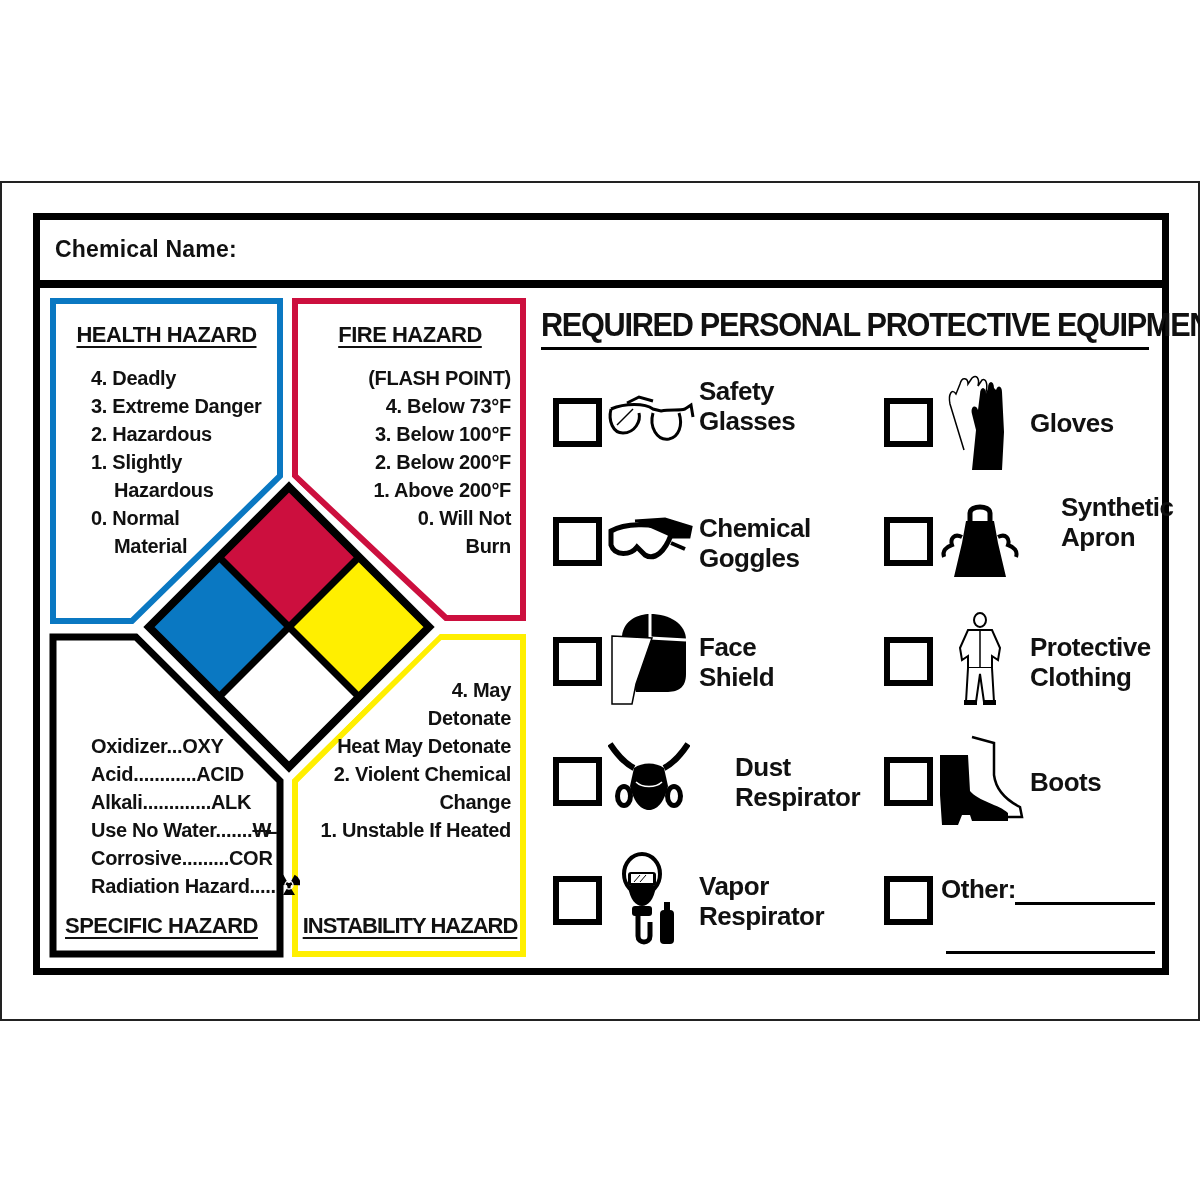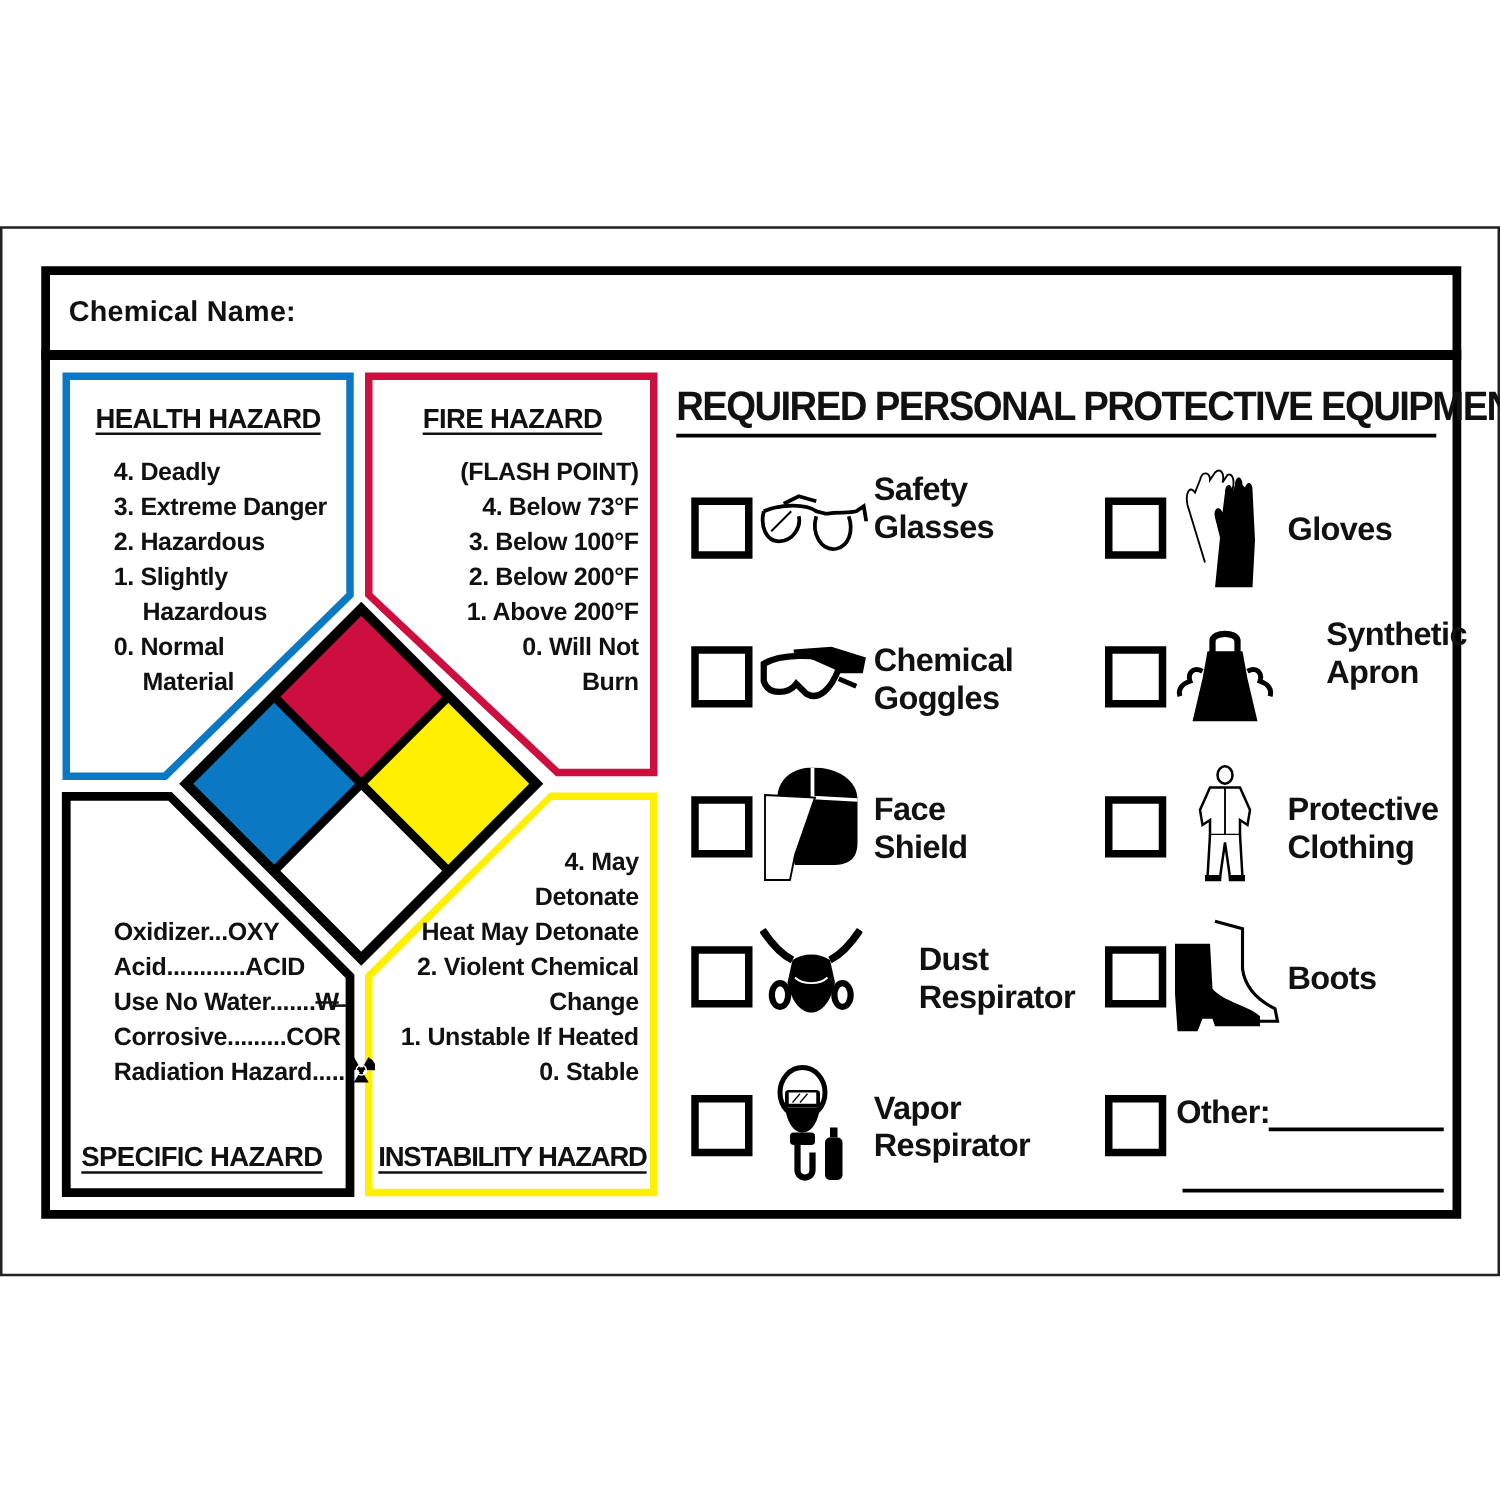--- a/index.html
+++ b/index.html
@@ -75,20 +75,21 @@
   <div class="list-line">3. Below 100°F</div>
   <div class="list-line">2. Below 200°F</div>
   <div class="list-line">1. Above 200°F</div>
   <div class="list-line">0. Will Not</div>
   <div class="list-line">Burn</div>
 </div>
 
 <div class="abs cond" style="left:65px; top:732px;">
   <div class="list-line">Oxidizer...OXY</div>
   <div class="list-line">Acid............ACID</div>
+  <div class="list-line">Alkali.............ALK</div>
   <div class="list-line">
     <span>Use No Water.......</span><span style="text-decoration:line-through; text-decoration-thickness:2px;">W̶</span>
   </div>
   <div class="list-line">Corrosive.........COR</div>
   <div class="list-line">
     <span>Radiation Hazard.....</span><svg width="22" height="22" viewBox="0 0 22 22" style="vertical-align:-2px; margin-left:2px;">
       <circle cx="11" cy="12" r="2.2" fill="#000"></circle>
       <path d="M11 12 L5 2 A11 11 0 0 1 17 2 Z" fill="#000" transform="rotate(-60 11 12)"></path>
       <path d="M11 12 L5 2 A11 11 0 0 1 17 2 Z" fill="#000" transform="rotate(60 11 12)"></path>
       <path d="M11 12 L5 2 A11 11 0 0 1 17 2 Z" fill="#000" transform="rotate(180 11 12)"></path>
@@ -98,21 +99,20 @@
 </div>
 <div class="abs hz-title" style="left:58px; top:913px; width:207px;">SPECIFIC HAZARD</div>
 
 <div class="abs cond-r" style="left:300px; top:676px; width:211px;">
   <div class="list-line">4. May</div>
   <div class="list-line">Detonate</div>
   <div class="list-line">Heat May Detonate</div>
   <div class="list-line">2. Violent Chemical</div>
   <div class="list-line">Change</div>
   <div class="list-line">1. Unstable If Heated</div>
-  <div class="list-line">0. Stable</div>
 </div>
 <div class="abs hz-title" style="left:298px; top:913px; width:224px; letter-spacing:-1px;">INSTABILITY HAZARD</div>
 
 <div class="abs ppe-title">REQUIRED PERSONAL PROTECTIVE EQUIPMENT</div>
 <div class="abs ppe-rule"></div>
 
 <div class="abs checkbox" style="left:553px; top:398px;"></div>
 <svg class="abs" style="left:605px; top:395px;" width="90" height="55" viewBox="0 0 90 55">
   <path d="M6 14 C20 8 40 8 48 14 L56 16 C66 14 74 16 80 14 L86 10 L88 22" fill="none" stroke="#000" stroke-width="3"></path>
   <path d="M6 14 C3 26 8 38 18 38 C30 38 36 26 34 18" fill="none" stroke="#000" stroke-width="3"></path>

